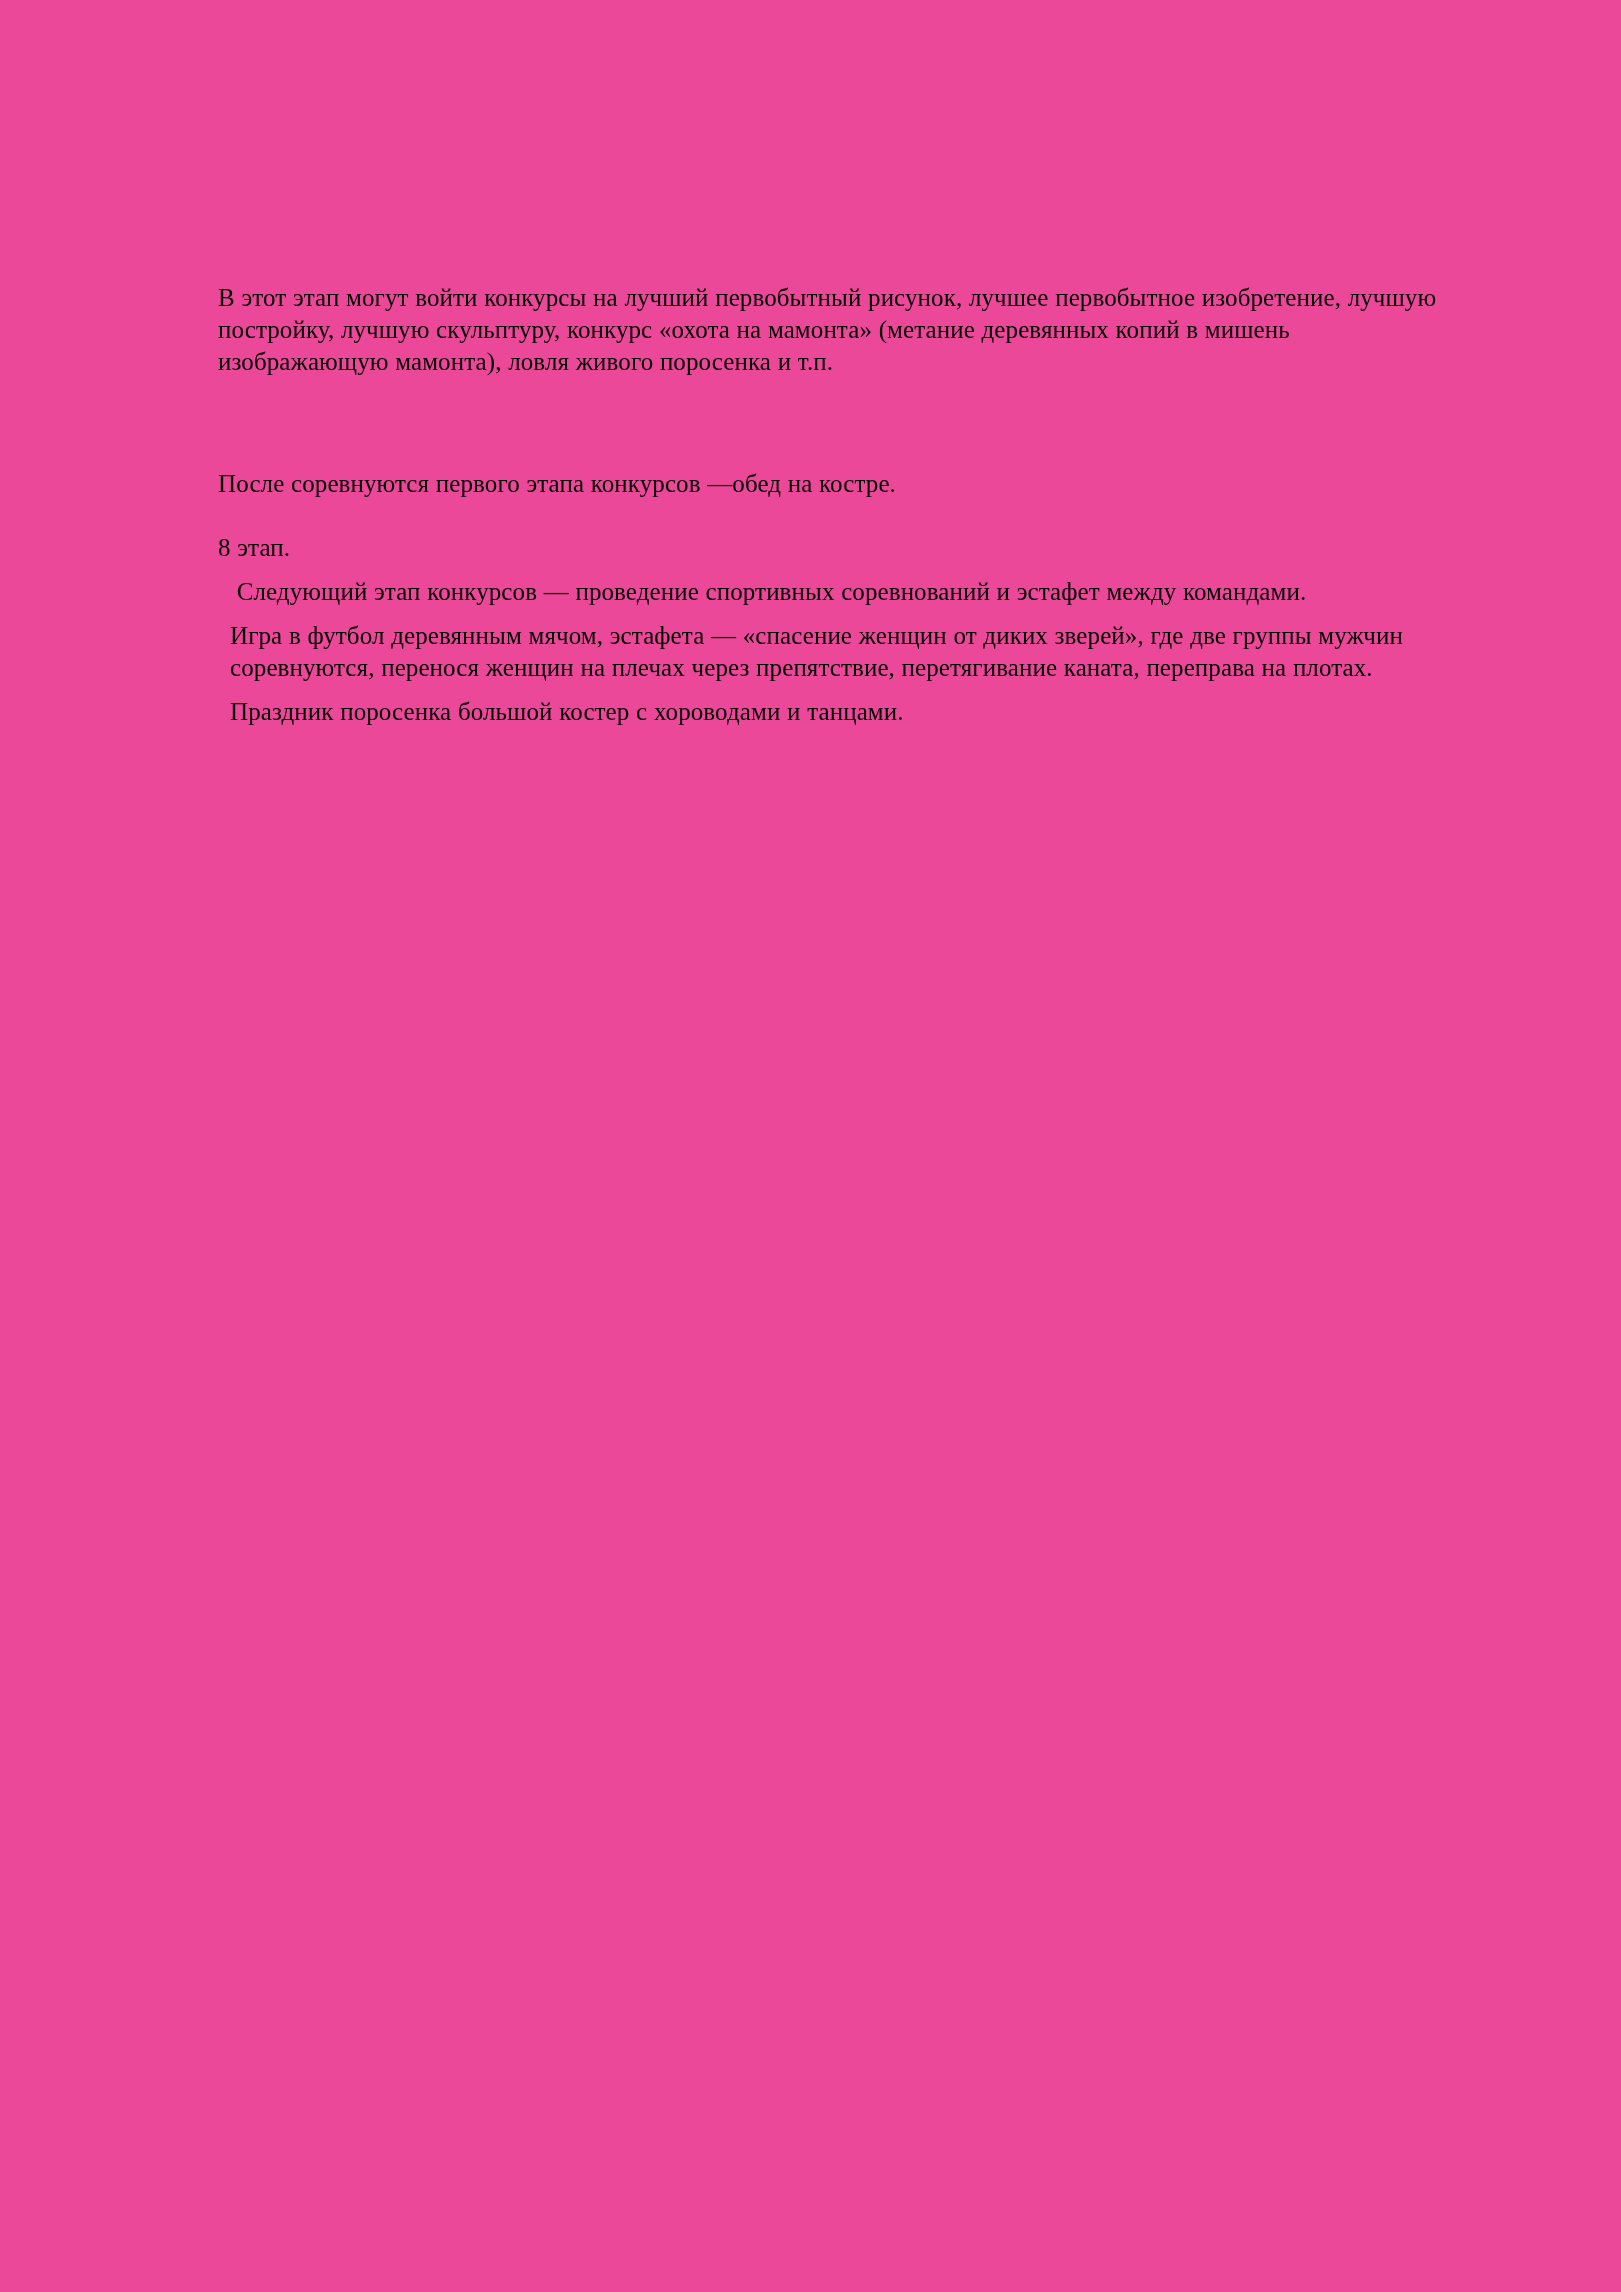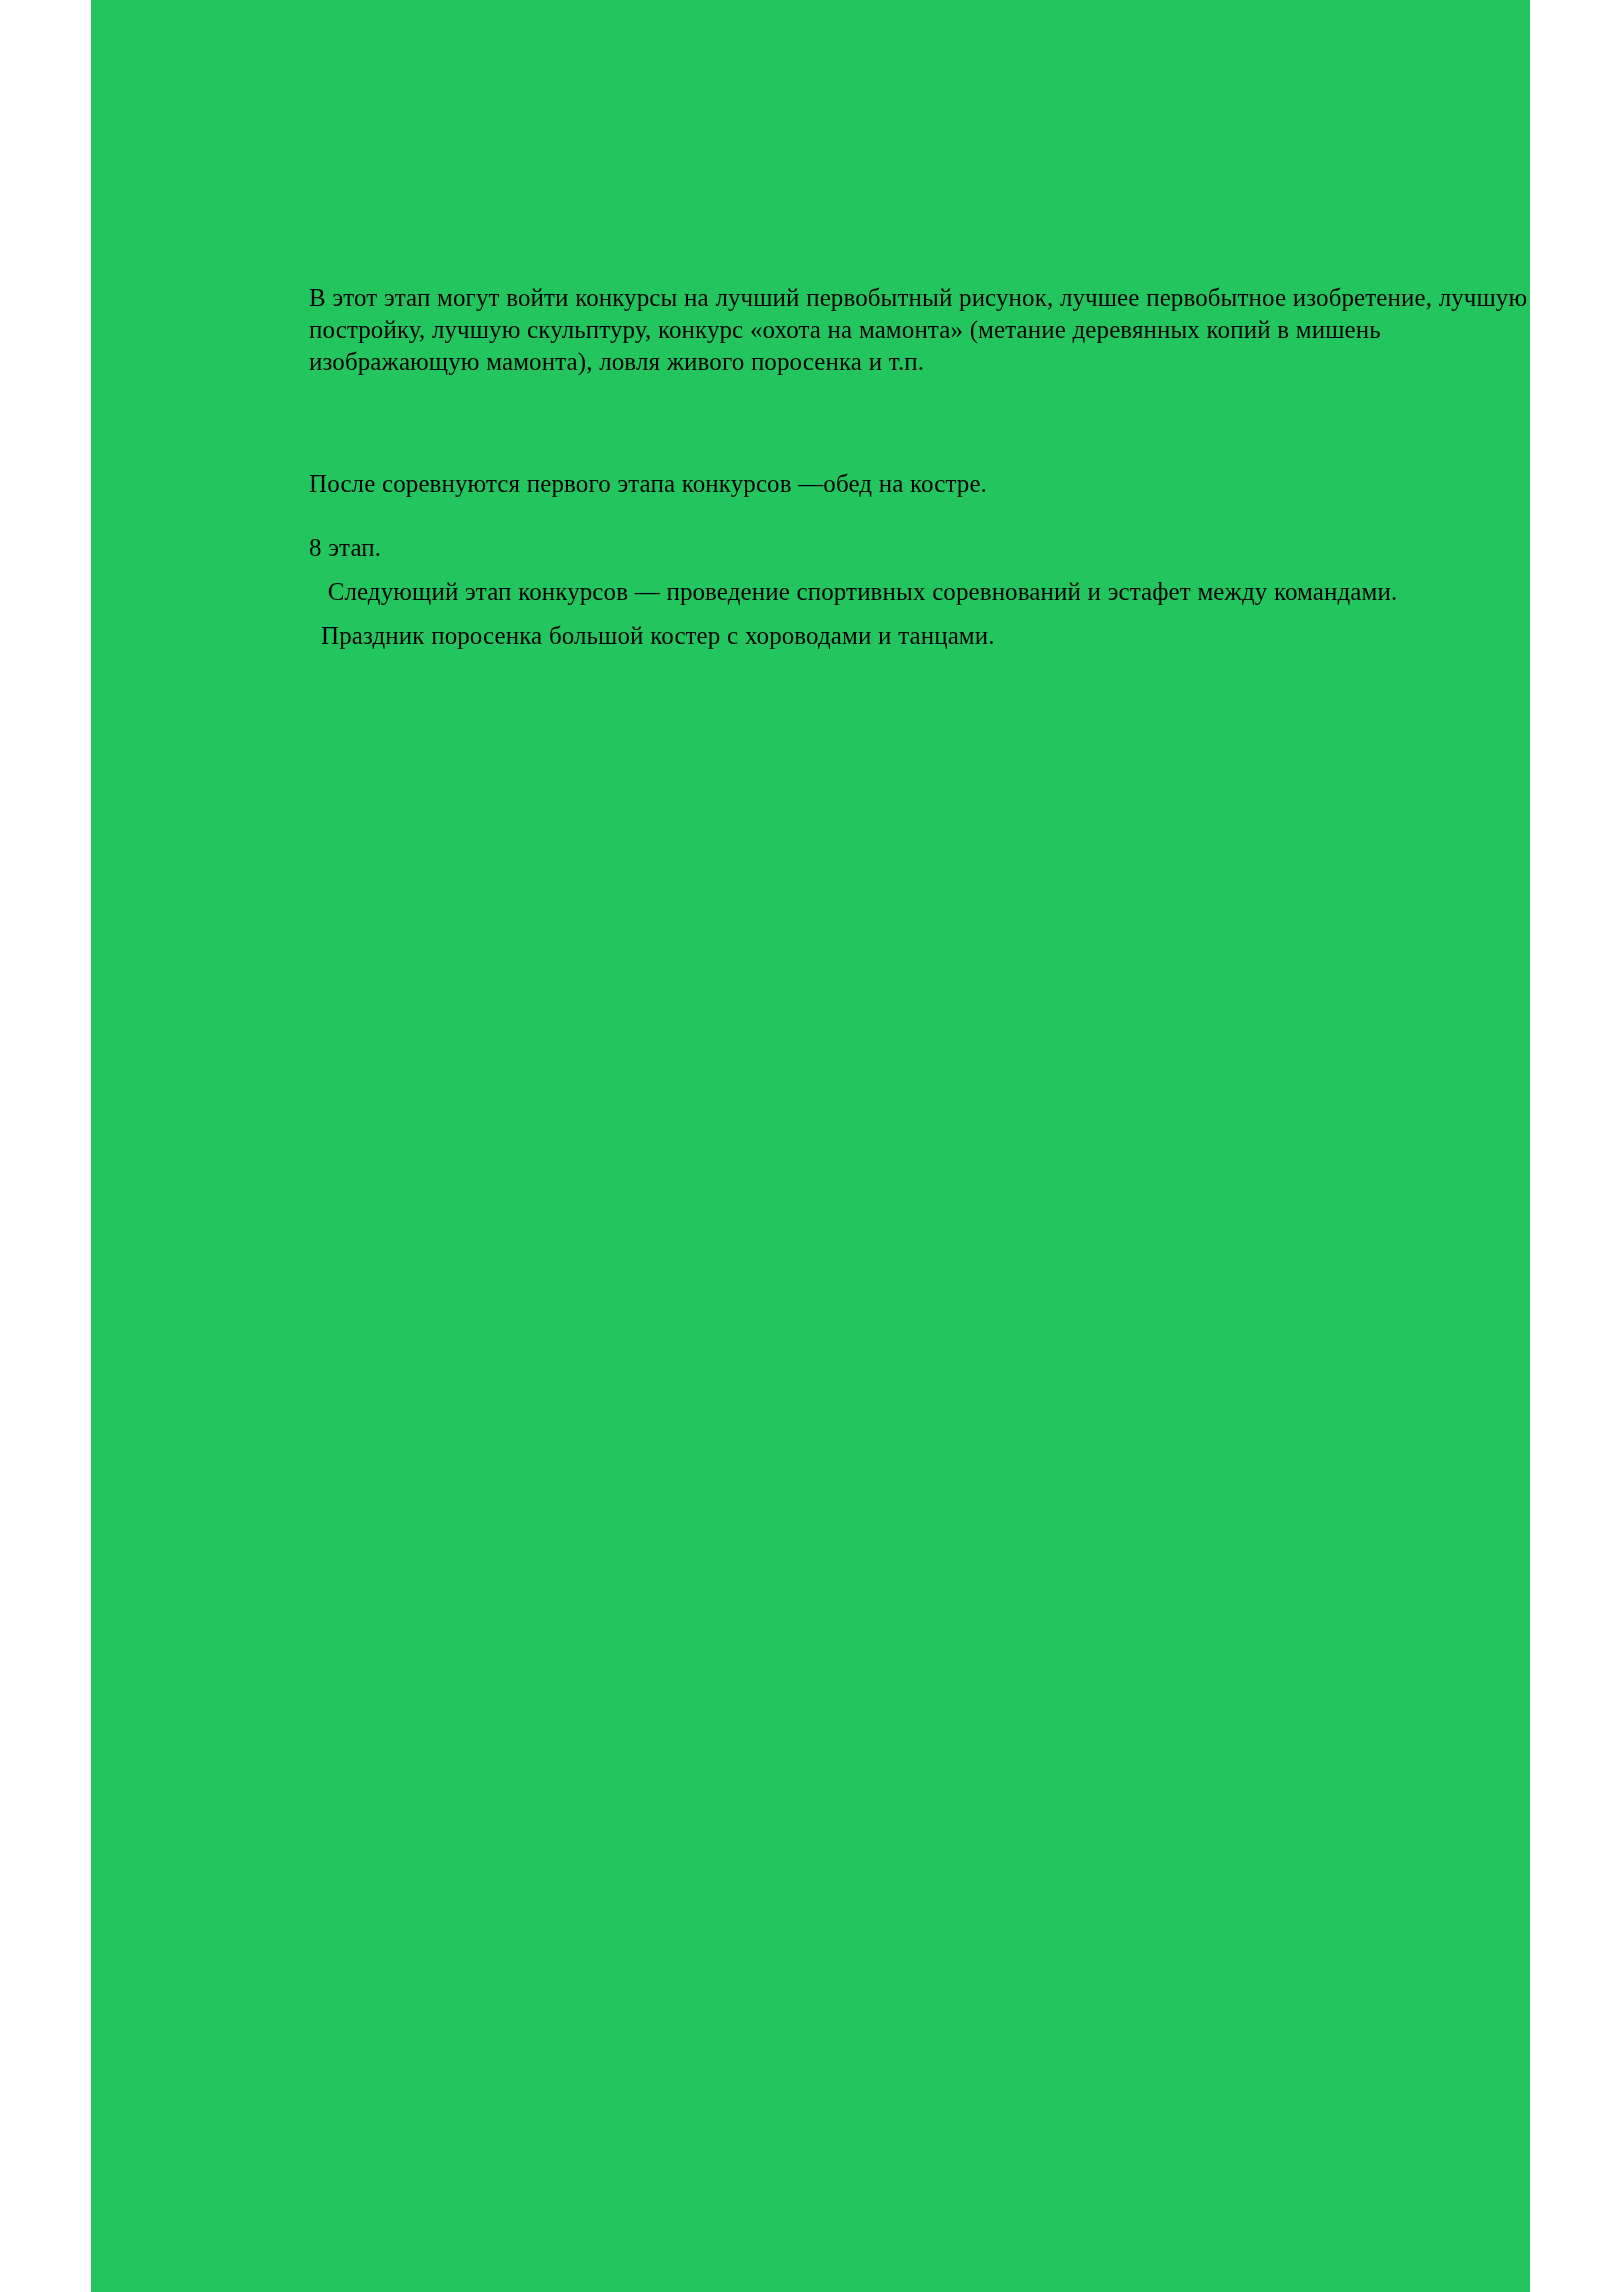--- a/index.html
+++ b/index.html
@@ -9,23 +9,23 @@
     background: #ffffff;
   }
 
   body {
     font-family: "Liberation Serif", "DejaVu Serif", serif;
     color: #000000;
   }
 
   .page {
     position: relative;
-    width: 1439px;
+    width: 1621px;
     height: 2293px;
-    background: #22c55e;
+    background: #ec4899;
     margin: 0 auto;
     overflow: hidden;
     box-sizing: border-box;
   }
 
   .doc-body {
     position: absolute;
     left: 218px;
     top: 282px;
     width: 1237px;
@@ -60,20 +60,21 @@
   <div class="doc-body">
 
     <p class="para block-intro">В этот этап могут войти конкурсы на лучший первобытный рисунок, лучшее первобытное изобретение, лучшую постройку, лучшую скульптуру, конкурс «охота на мамонта» (метание деревянных копий в мишень изображающую мамонта), ловля живого поросенка и т.п.</p>
 
     <p class="para block-lunch">После соревнуются первого этапа конкурсов —обед на костре.</p>
 
     <p class="para block-stage2-head">8 этап.</p>
 
     <p class="para block-stage2-body"> Следующий этап конкурсов — проведение спортивных соревнований и эстафет между командами.</p>
 
+    <p class="para block-stage2-body">Игра в футбол деревянным мячом, эстафета — «спасение женщин от диких зверей», где две группы мужчин соревнуются, перенося женщин на плечах через препятствие, перетягивание каната, переправа на плотах.</p>
 
 
 
     <p class="para block-stage2-body">Праздник поросенка большой костер с хороводами и танцами.</p>
 
   </div>
 </div>
 
 
 </body></html>

